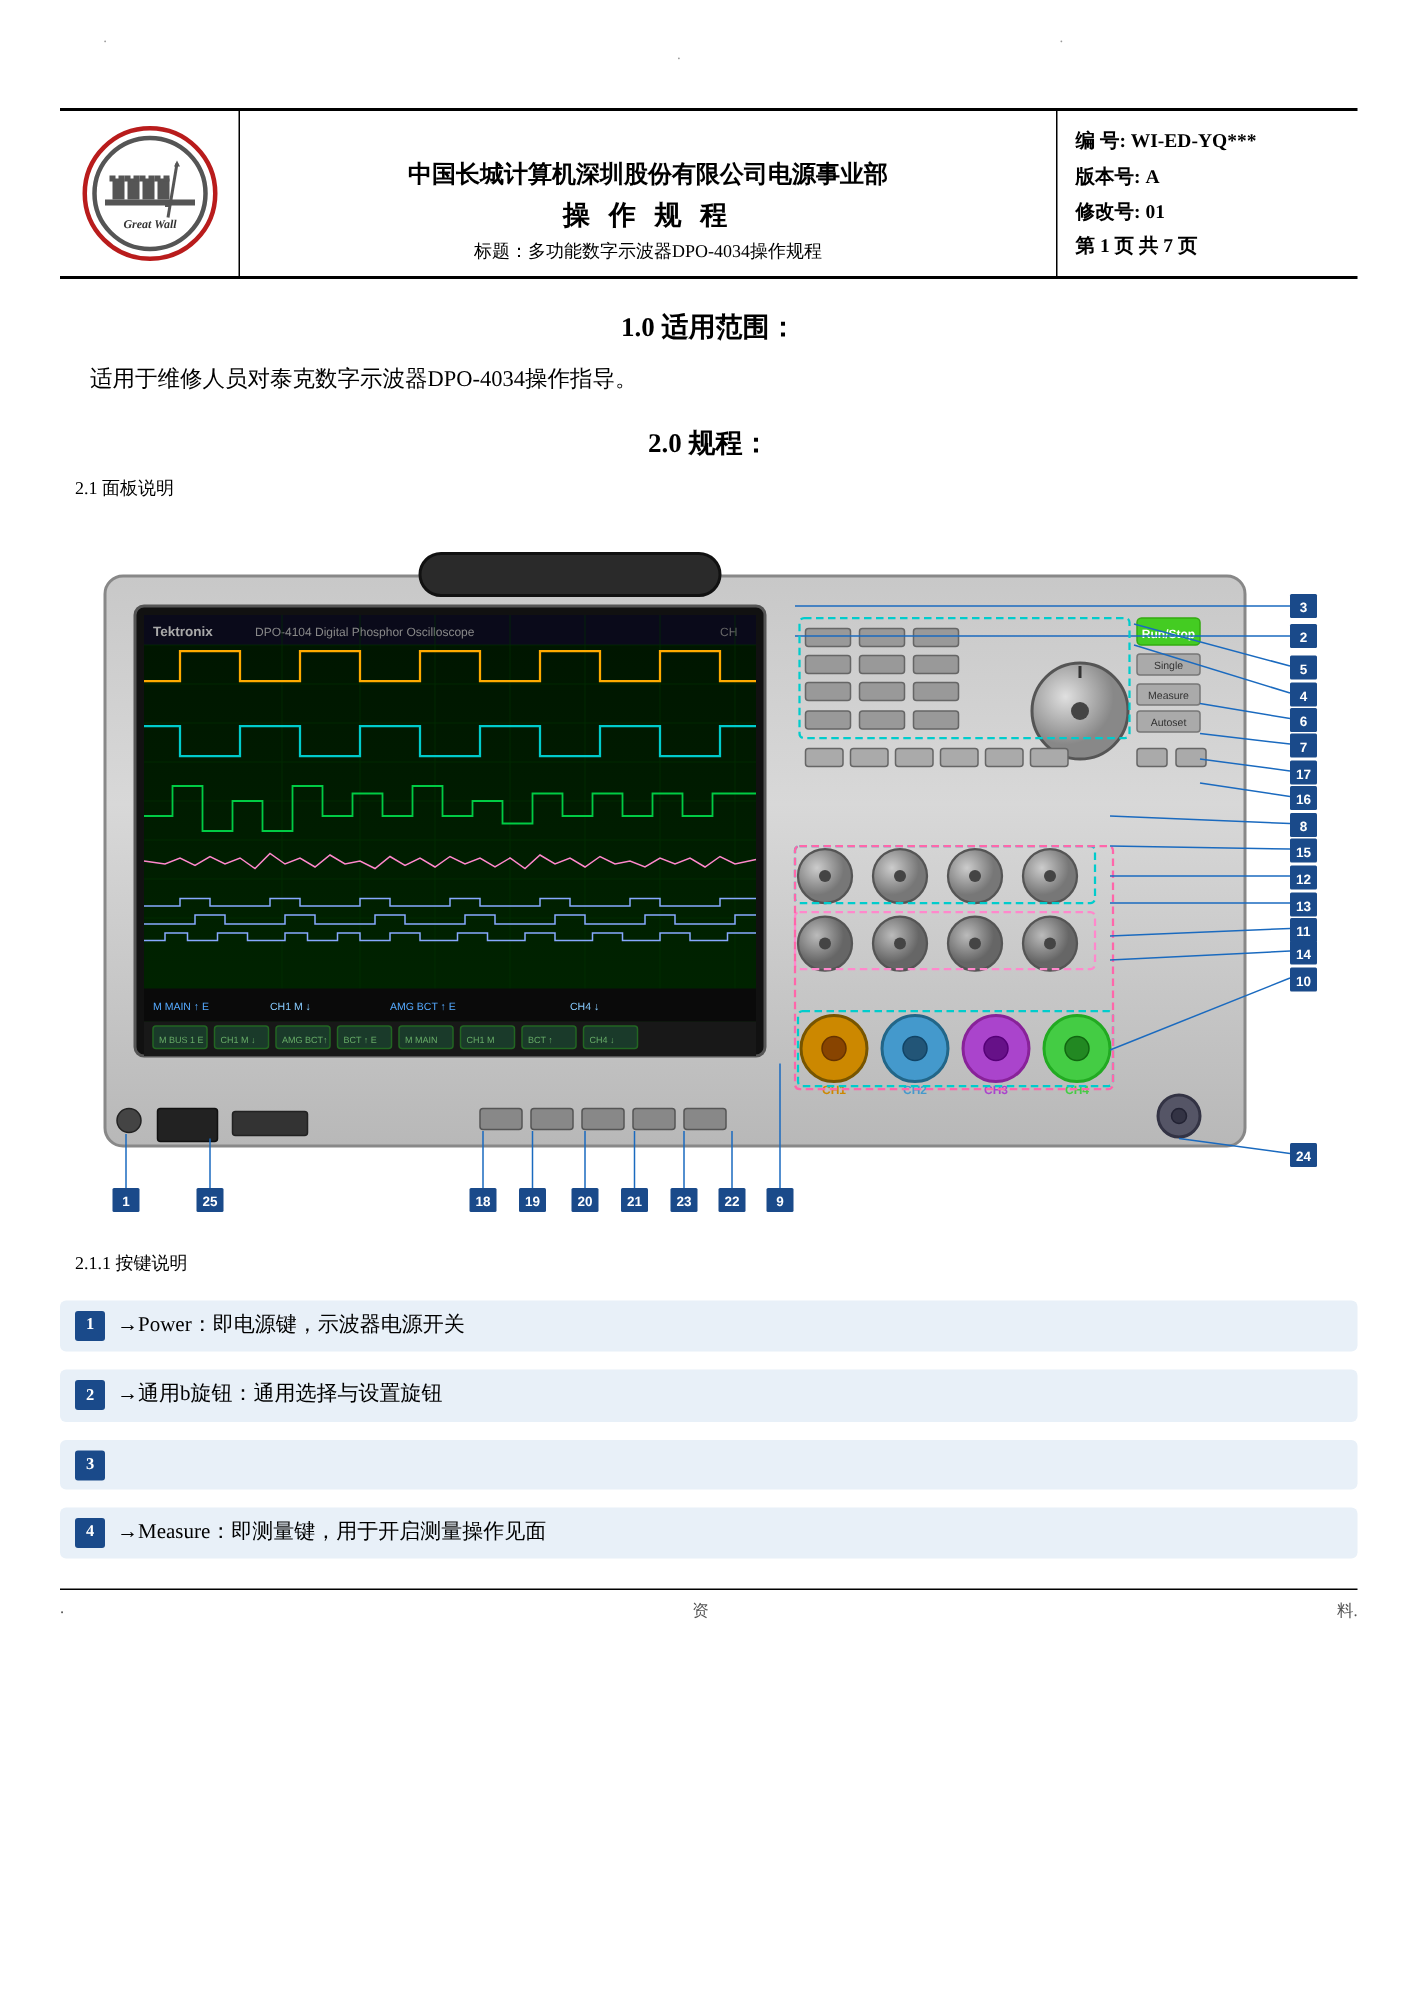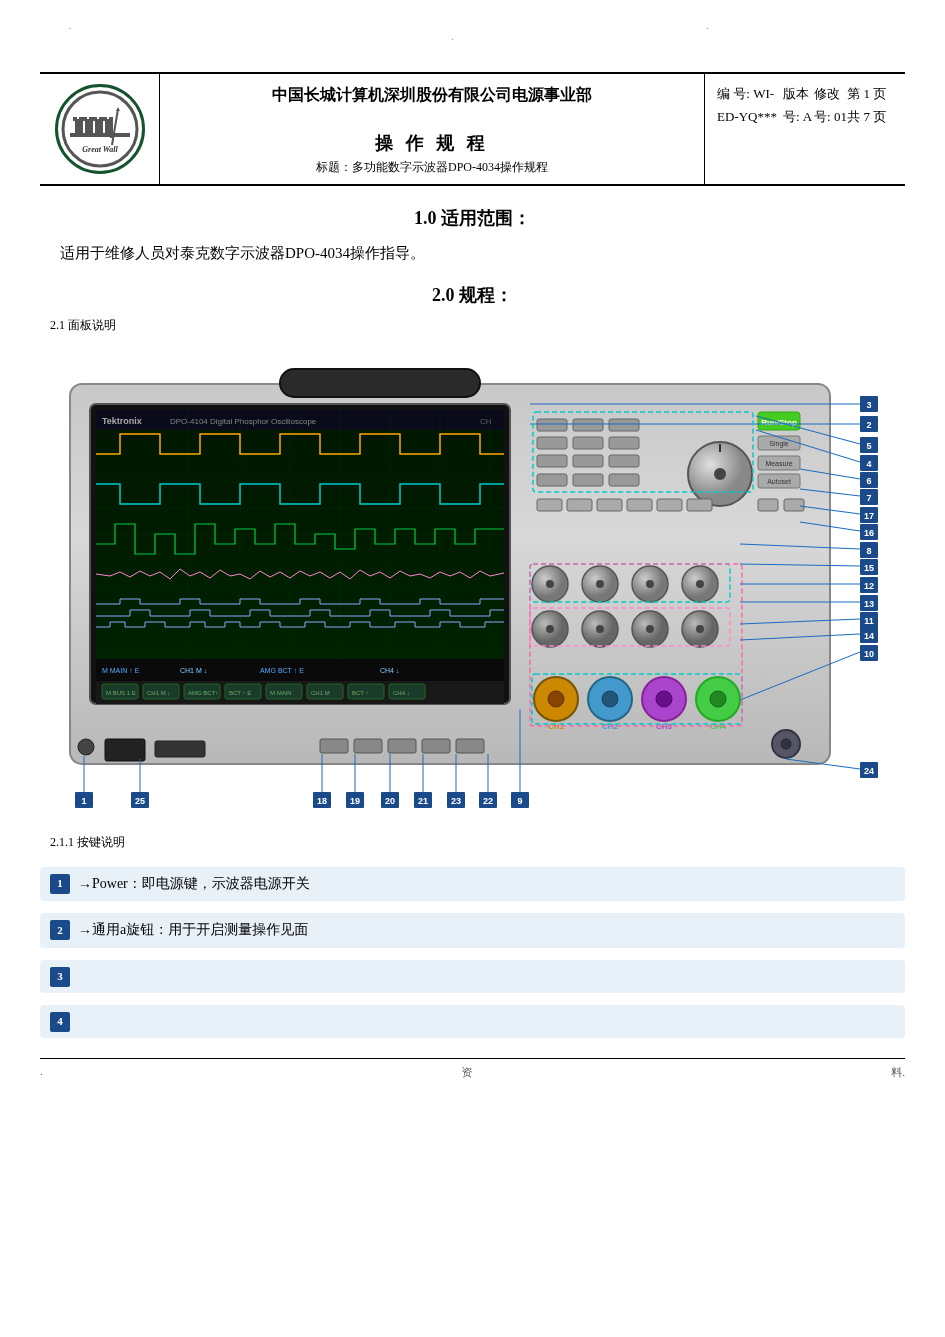--- a/index.html
+++ b/index.html
@@ -27,21 +27,21 @@
       display: flex;
       align-items: center;
       justify-content: center;
       border-right: 1px solid #000;
       padding: 10px;
     }
     .logo-circle {
       width: 90px;
       height: 90px;
       border-radius: 50%;
-      border: 3px solid #14532d;
+      border: 3px solid #b91c1c;
       display: flex;
       flex-direction: column;
       align-items: center;
       justify-content: center;
       font-size: 11px;
       font-weight: bold;
       color: #333;
       text-align: right;
       position: relative;
     }
@@ -57,33 +57,33 @@
     .header-center .company-name {
       font-size: 16px;
       font-weight: bold;
       margin-bottom: 4px;
     }
     .header-center .doc-type {
       font-size: 18px;
       font-weight: bold;
       margin-bottom: 4px;
       letter-spacing: 4px;
-      margin-top: 21px;
     }
     .header-center .doc-title {
       font-size: 12px;
     }
     .header-right {
       width: 200px;
       display: flex;
-      flex-direction: row;
+      flex-direction: column;
       justify-content: center;
       padding: 8px 12px;
       font-size: 13px;
       line-height: 1.8;
+      font-weight: bold;
     }
 
     
     .section-title {
       font-size: 18px;
       font-weight: bold;
       margin: 16px 0 10px 0;
       text-align: center;
     }
     .section-intro {
@@ -518,29 +518,30 @@
 
 <div class="key-descriptions">
 
   <div class="key-item">
     <span class="key-number">1</span>
     <span class="key-text">→Power：即电源键，示波器电源开关</span>
   </div>
 
   <div class="key-item">
     <span class="key-number">2</span>
-    <span class="key-text">→通用a旋钮：用于开启测量操作见面</span>
+    <span class="key-text">→通用b旋钮：通用选择与设置旋钮</span>
   </div>
 
   <div class="key-item">
     <span class="key-number">3</span>
   </div>
 
   <div class="key-item">
     <span class="key-number">4</span>
+    <span class="key-text">→Measure：即测量键，用于开启测量操作见面</span>
   </div>
 
 </div>
 
 <div class="page-footer">
   <span>.</span>
   <span>资</span>
   <span>料.</span>
 </div>
 

